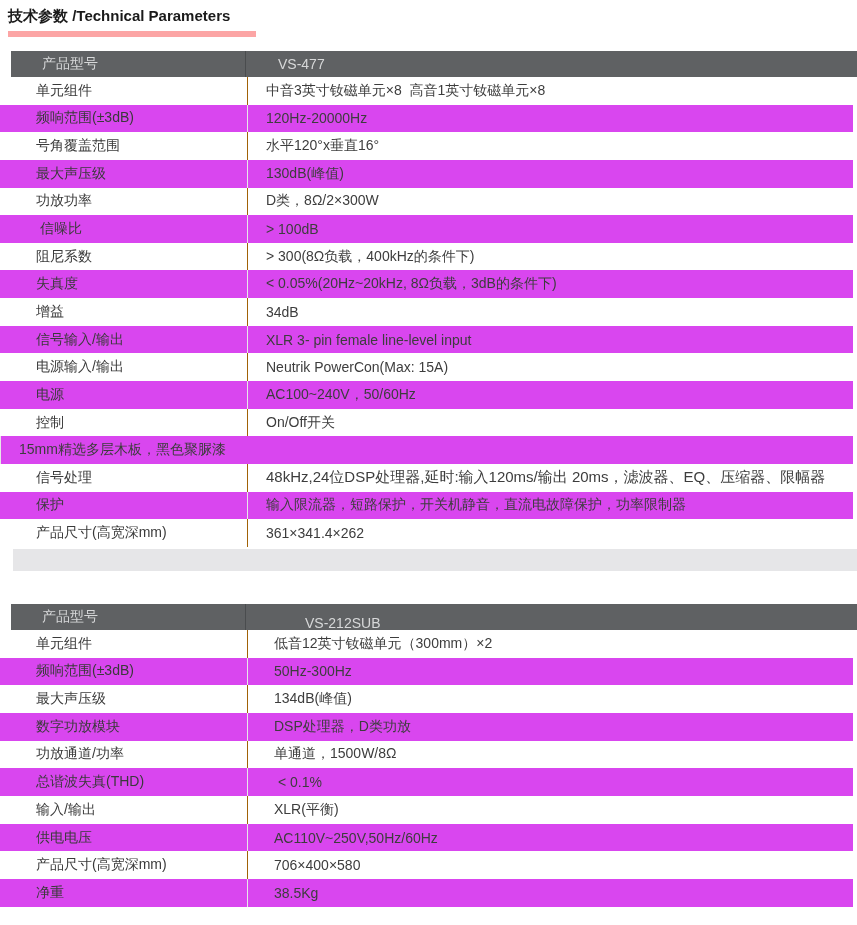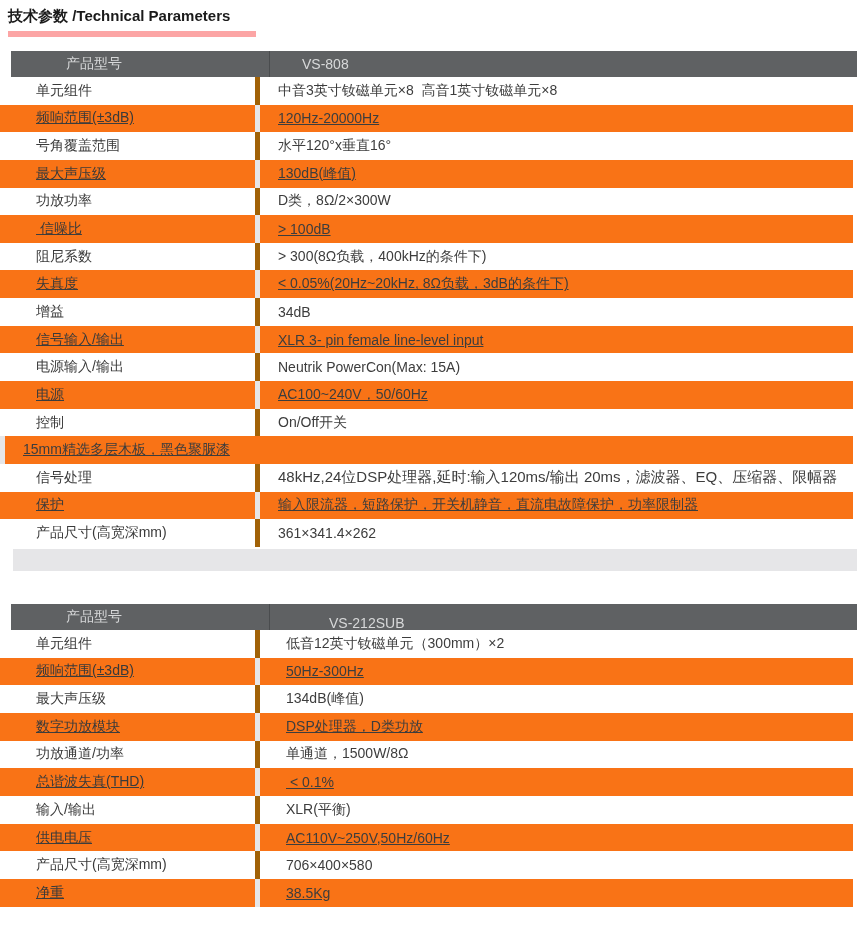--- a/index.html
+++ b/index.html
@@ -20,51 +20,49 @@
   .spec-table{margin-top:14px;}
   .spec-table.t2{margin-top:33px;}
   .table-header{
     margin-left:11px;
     height:26px;
     background:#5f6163;
     color:#d7d8d9;
     display:flex;align-items:center;
     font-size:14px;
     white-space:pre;
-    padding-left:24px;
   }
   .th-label{
     width:235px;box-sizing:border-box;
     padding-left:31px;
     border-right:1px solid #4a4c4e;
     height:100%;display:flex;align-items:center;
   }
   .th-value{padding-left:32px;}
   .t2 .th-value{padding-left:59px;margin-top:12px;}
   .table-body{width:853px;}
   .tr{
     height:27.65px;
     display:flex;align-items:flex-end;
     font-size:14px;
     white-space:pre;
-    gap:8px;
   }
   .t2 .tr{height:27.7px;}
-  .tr.shade{background:#f97316;text-decoration:underline;}
+  .tr.shade{background:#d946ef;}
   .tr.plain{background:#ffffff;}
   .td-label{
     width:247px;box-sizing:border-box;
     padding-left:36px;
     height:100%;display:flex;align-items:center;
     color:#3a3a3a;
   }
   .td-value{
     flex:1;
     padding-left:18px;
-    border-left:5px solid #a16207;
+    border-left:1px solid #a16207;
     height:100%;display:flex;align-items:center;
     overflow:hidden;
   }
   .t2 .td-value{padding-left:26px;}
   .tr.shade .td-value{border-left-color:#e6e6e8;}
   .td-value.small{font-size:15px;}
   .footer-bar{
     margin-left:13px;margin-top:2px;
     width:844px;height:22px;
     background:#e6e6e8;
@@ -73,21 +71,21 @@
 </head>
 <body>
 
 <div class="title-wrap">
   <span class="page-title">技术参数 /Technical Parameters</span>
 </div>
 
 <div class="spec-table t1">
   <div class="table-header">
     <div class="th-label">产品型号</div>
-    <div class="th-value">VS-808</div>
+    <div class="th-value">VS-477</div>
   </div>
   <div class="table-body">
       <div class="tr plain"><div class="td-label">单元组件</div><div class="td-value">中音3英寸钕磁单元×8  高音1英寸钕磁单元×8</div></div>
       <div class="tr shade"><div class="td-label">频响范围(±3dB)</div><div class="td-value">120Hz-20000Hz</div></div>
       <div class="tr plain"><div class="td-label">号角覆盖范围</div><div class="td-value">水平120°x垂直16°</div></div>
       <div class="tr shade"><div class="td-label">最大声压级</div><div class="td-value">130dB(峰值)</div></div>
       <div class="tr plain"><div class="td-label">功放功率</div><div class="td-value">D类，8Ω/2×300W</div></div>
       <div class="tr shade"><div class="td-label"> 信噪比</div><div class="td-value">&gt; 100dB</div></div>
       <div class="tr plain"><div class="td-label">阻尼系数</div><div class="td-value">&gt; 300(8Ω负载，400kHz的条件下)</div></div>
       <div class="tr shade"><div class="td-label">失真度</div><div class="td-value">&lt; 0.05%(20Hz~20kHz, 8Ω负载，3dB的条件下)</div></div>

